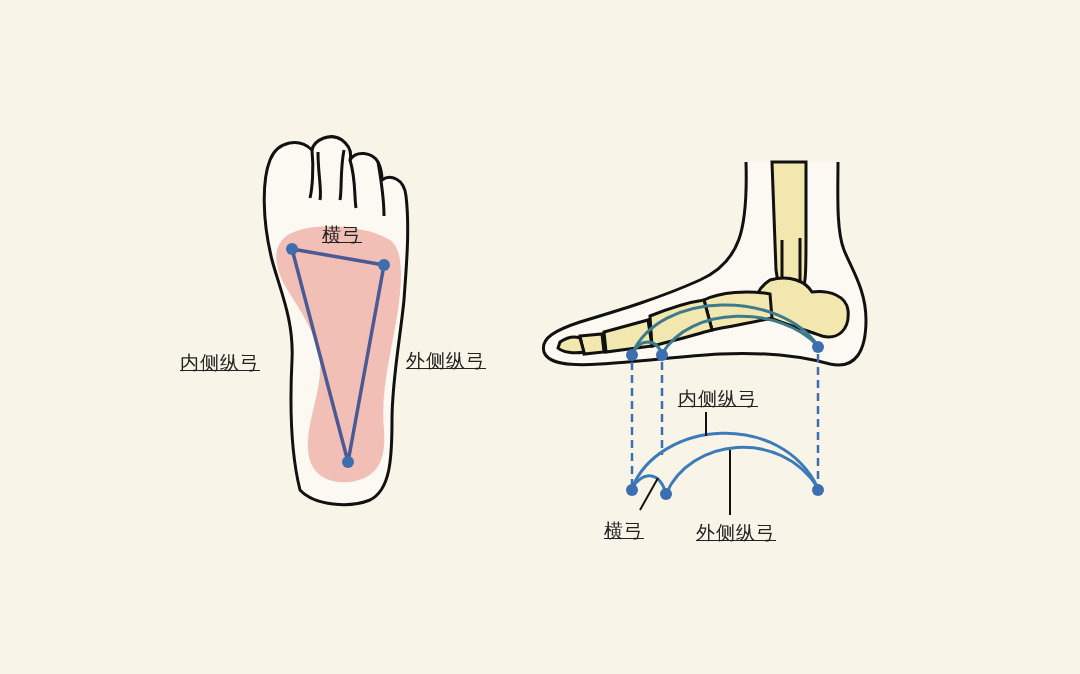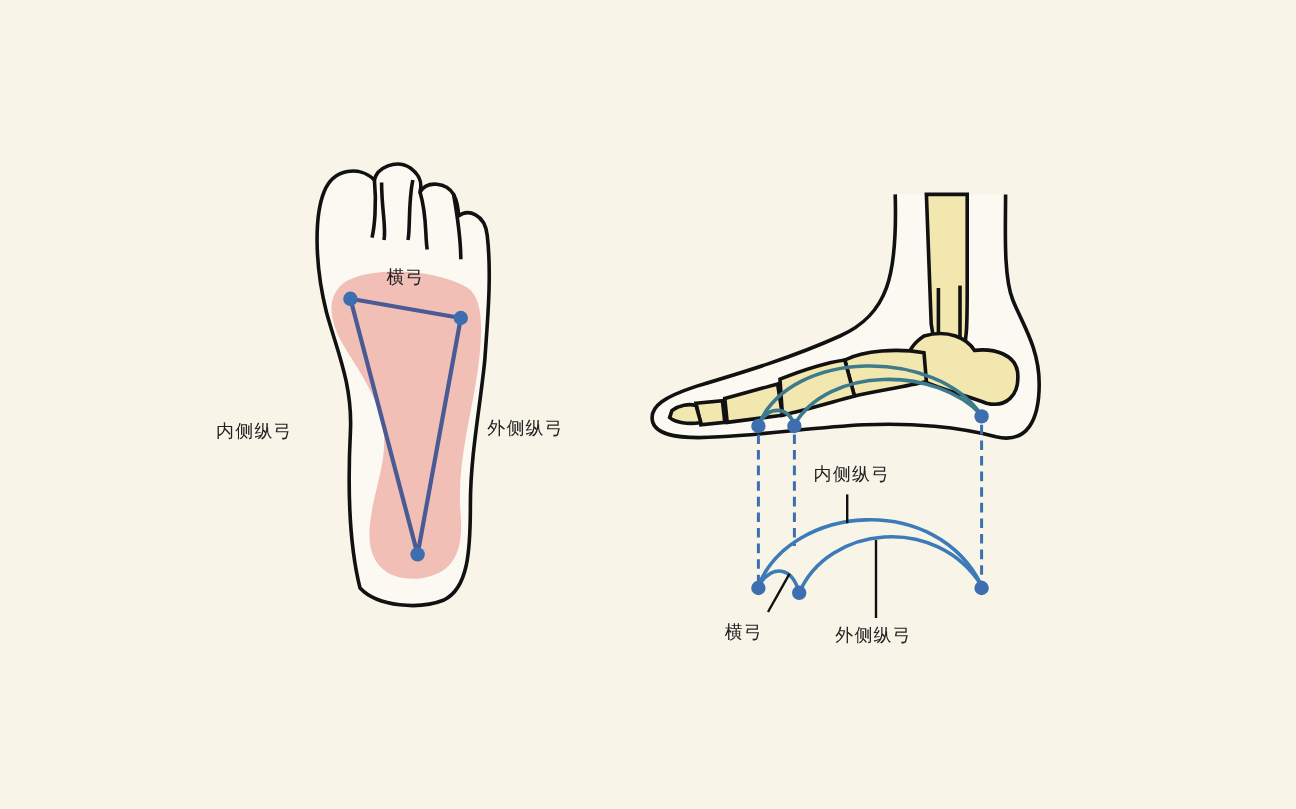--- a/index.html
+++ b/index.html
@@ -5,24 +5,25 @@
     html, body { margin: 0; padding: 0; }
     body {
       width: 1080px; height: 674px; overflow: hidden;
       background: #f8f5e8;
       font-family: "DejaVu Sans", sans-serif;
       position: relative;
     }
     svg.stage { position: absolute; left: 0; top: 0; }
     .lbl {
       position: absolute;
-      font-size: 15px;
+      font-size: 19px;
       color: #222;
       white-space: nowrap;
       letter-spacing: 1px;
+      text-decoration: underline;
     }
   </style>
 </head>
 <body>
 
 <svg class="stage" width="1080" height="674" viewBox="0 0 1080 674">
 
   <g>
 
     <path d="M300,490

